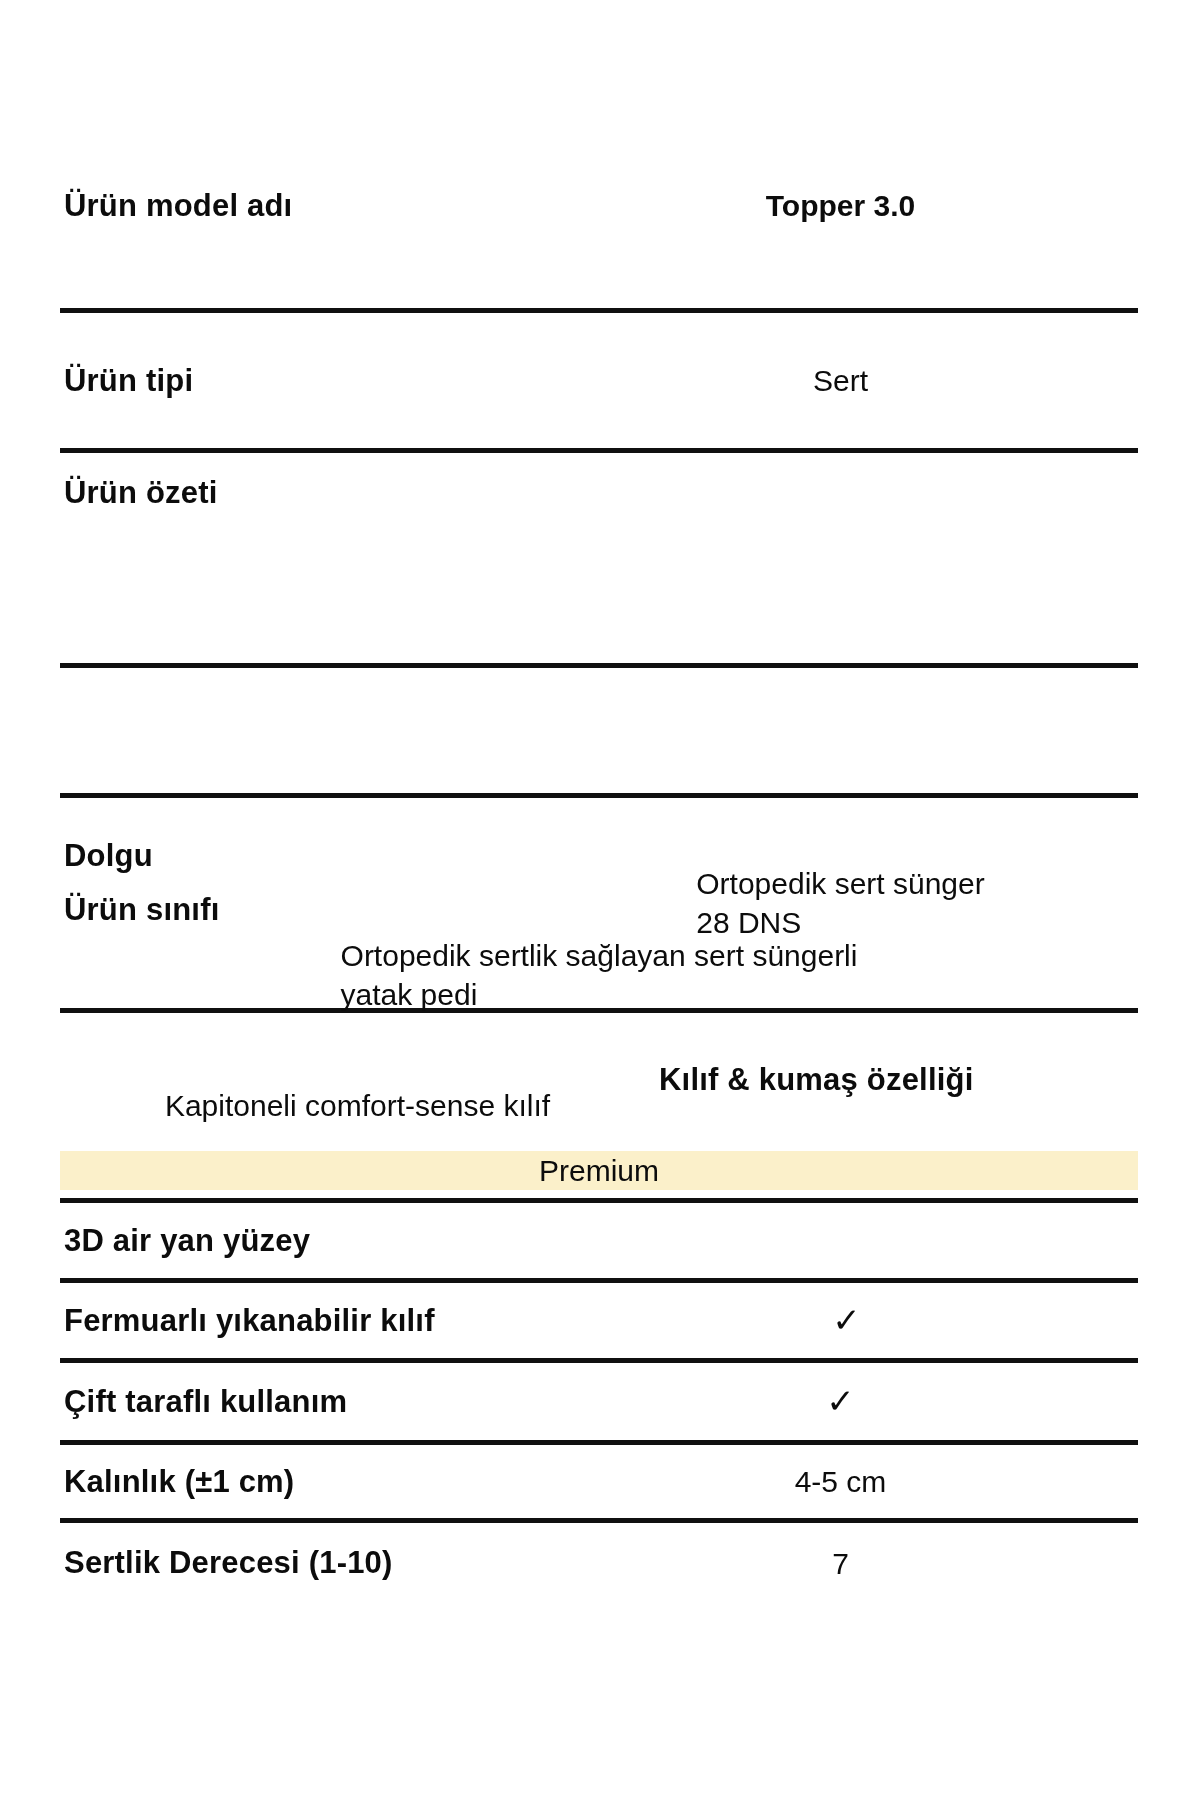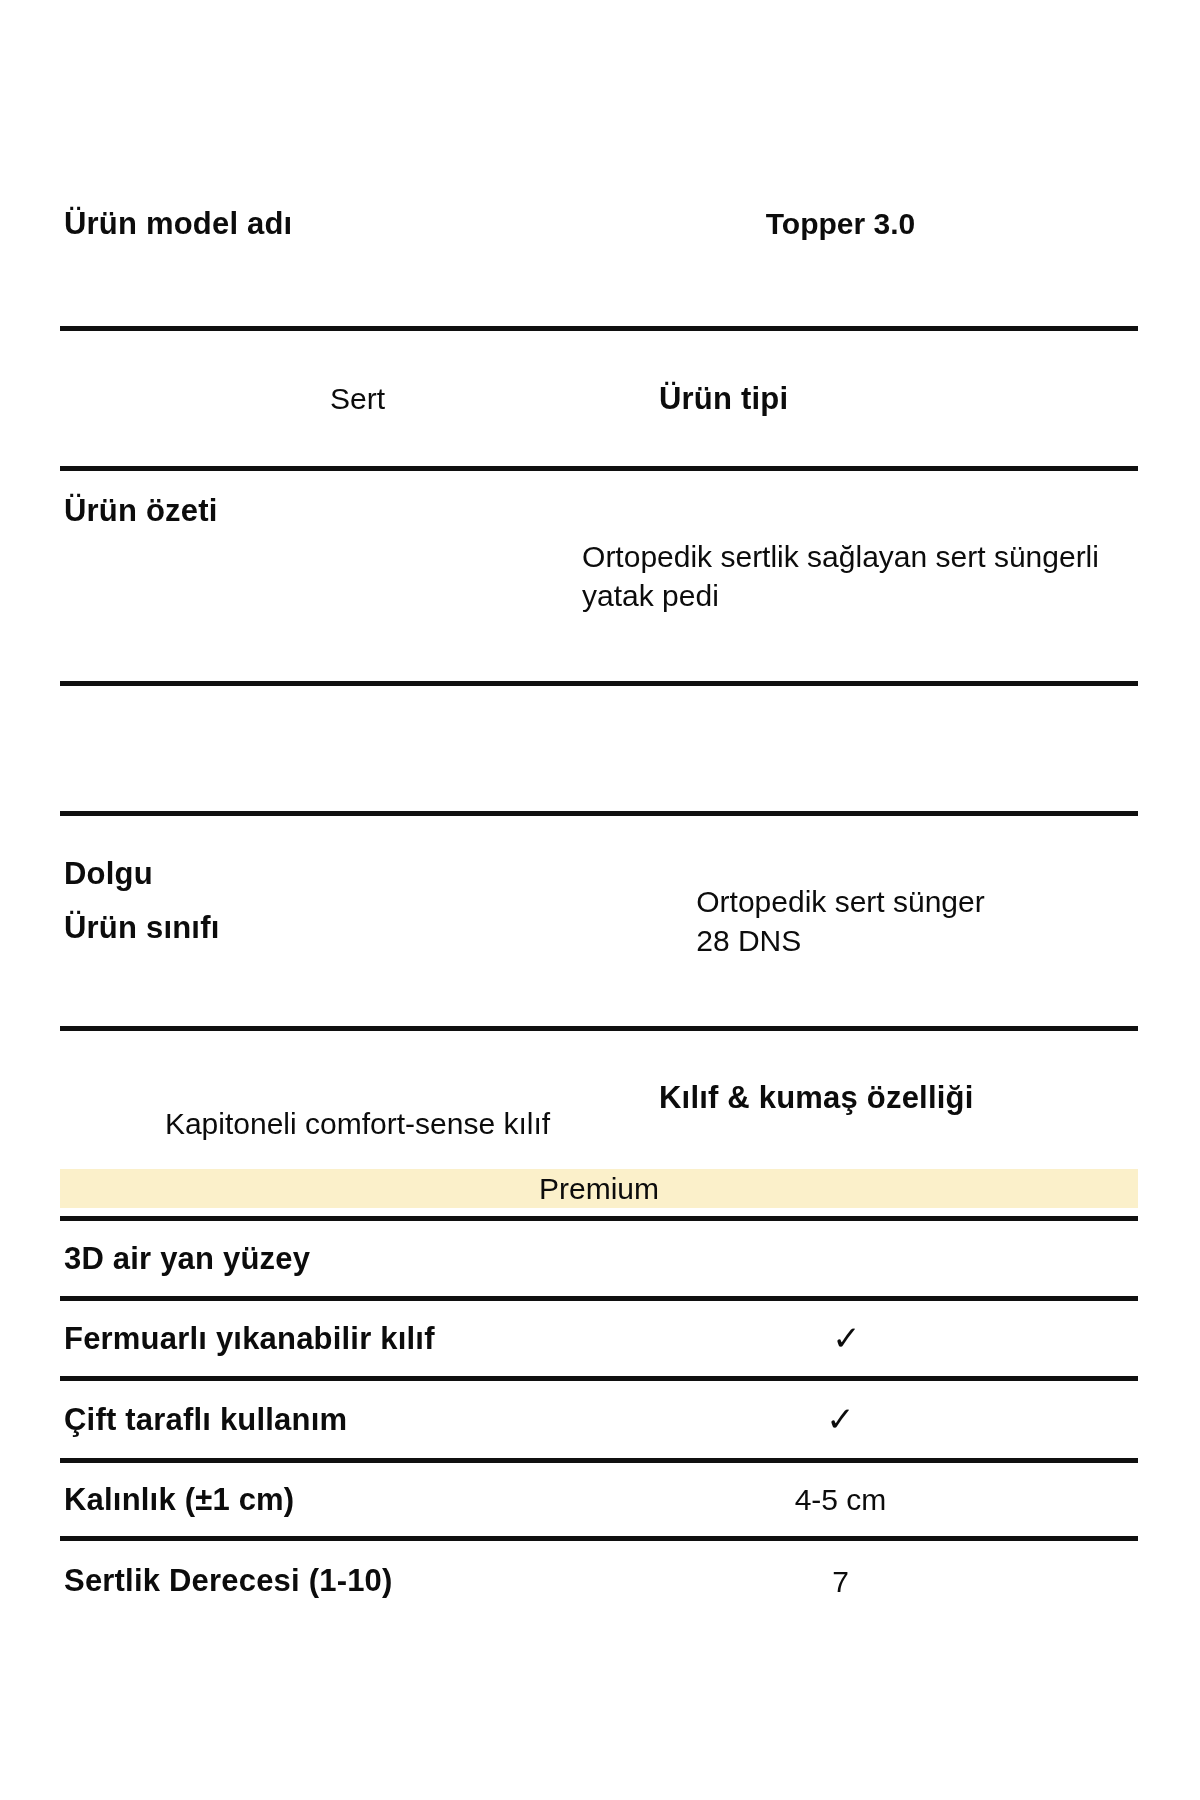--- a/index.html
+++ b/index.html
@@ -15,21 +15,21 @@
   .page {
     position: relative;
     width: 1200px;
     height: 1800px;
     background: #ffffff;
     overflow: hidden;
   }
   .spec-table {
     position: absolute;
     left: 60px;
-    top: 121px;
+    top: 103px;
     width: 1078px;
   }
   .row {
     display: flex;
     border-bottom: 5px solid #101010;
   }
   .row.last { border-bottom: none; }
   .cell { box-sizing: border-box; }
   .label {
     width: 483px;
@@ -49,21 +49,21 @@
     justify-content: center;
     text-align: left;
     font-weight: 400;
     font-size: 30px;
     line-height: 39px;
   }
   .value .vline { display: block; }
   
   .r1  { height: 205px; }
   .r2  { height: 135px; }
-  .r3  { height: 210px; }
+  .r3  { height: 210px; flex-direction: column; }
   .r4  { height: 125px; }
   .r5  { height: 210px; }
   .r6  { height: 185px; }
   .r7  { height: 75px; }
   .r8  { height: 75px; }
   .r9  { height: 77px; }
   .r10 { height: 73px; }
   .r11 { height: 80px; }
   
   .r3 .label { align-items: flex-start; padding-top: 22px; }
@@ -79,22 +79,22 @@
 
 <div class="page">
   <div class="spec-table">
 
     <div class="row r1" style="border-bottom-color: rgb(16, 16, 16);">
       <div class="cell label">Ürün model adı</div>
       <div class="cell value">Topper 3.0</div>
     </div>
 
     <div class="row r2" style="border-bottom-color: rgb(16, 16, 16);">
+      <div class="cell label">Ürün tipi</div>
       <div class="cell value">Sert</div>
-      <div class="cell label">Ürün tipi</div>
     </div>
 
     <div class="row r3" style="border-bottom-color: rgb(16, 16, 16);">
       <div class="cell label">Ürün özeti</div>
       <div class="cell value">
         <div>
           <span class="vline">Ortopedik sertlik sağlayan sert süngerli</span>
           <span class="vline">yatak pedi</span>
         </div>
       </div>

